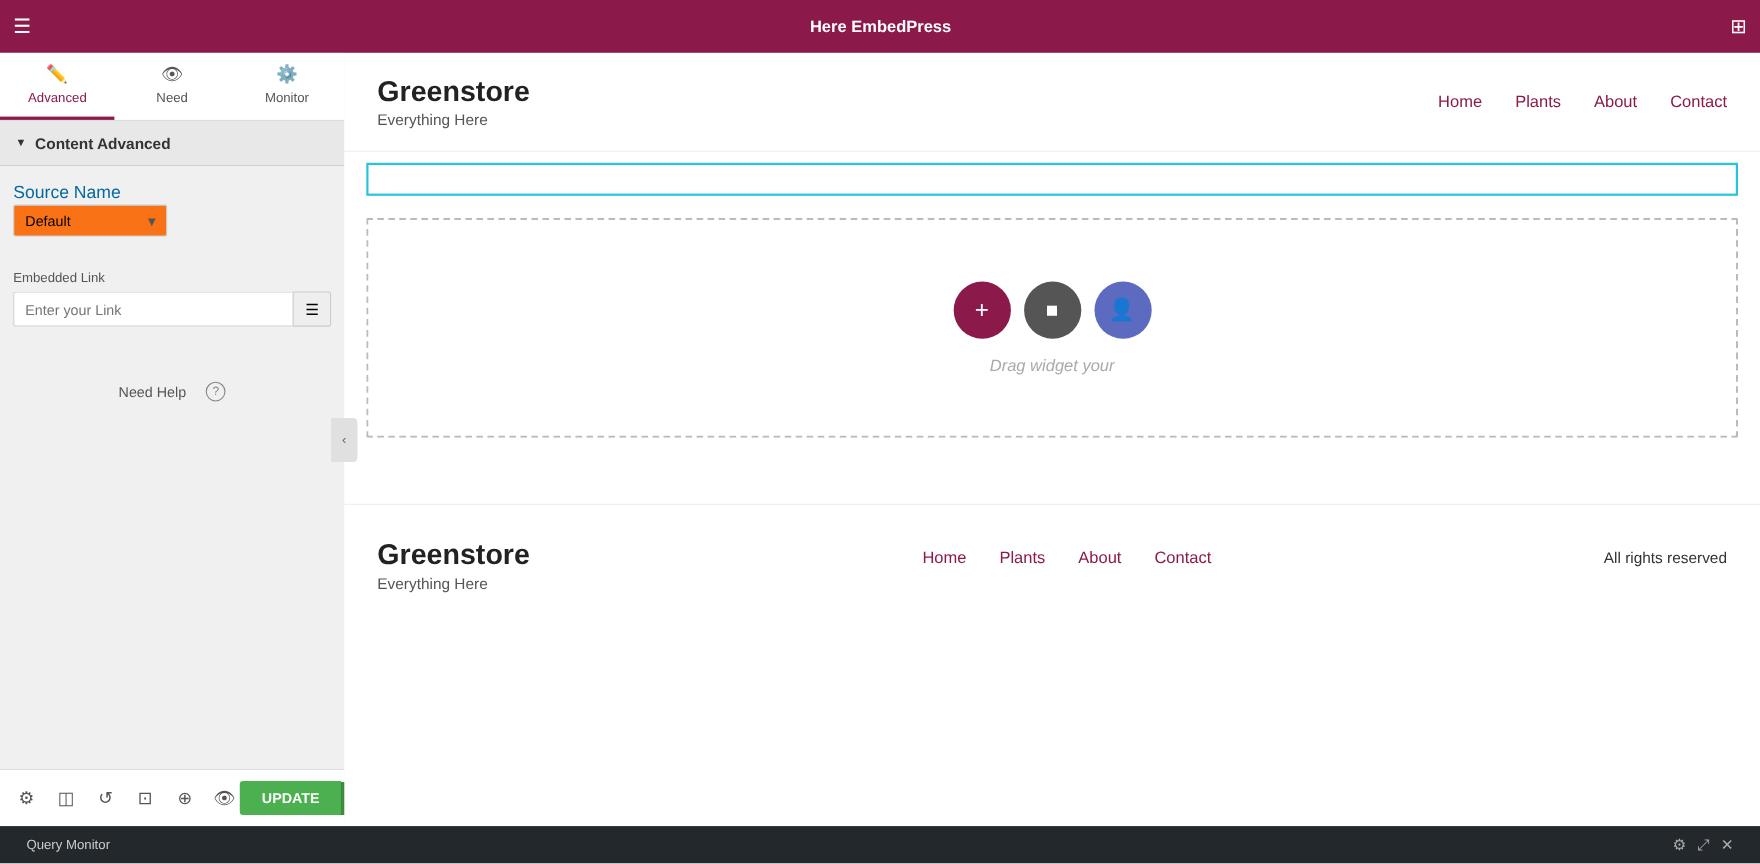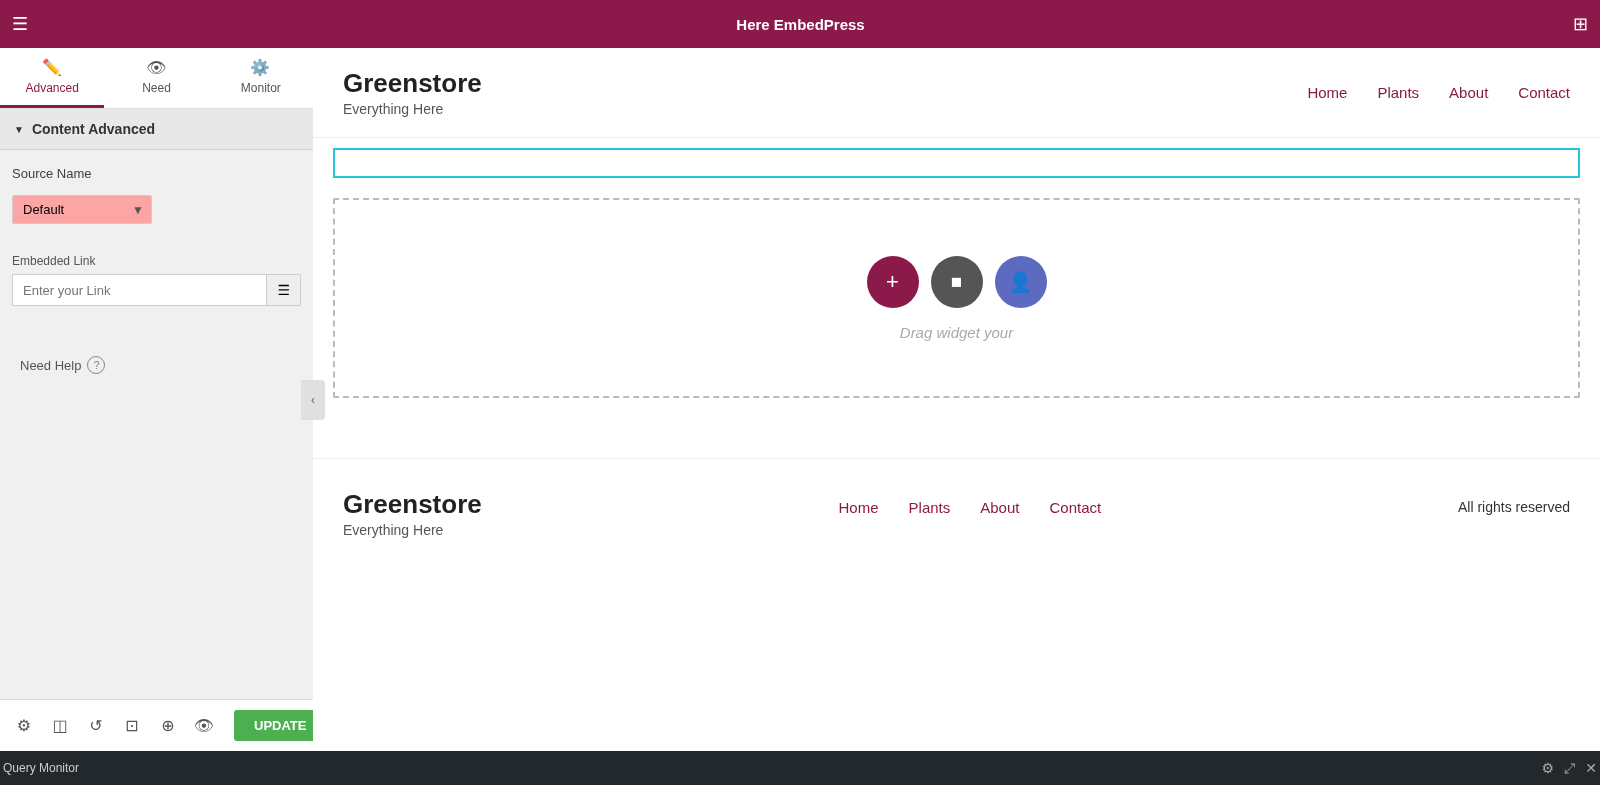--- a/index.html
+++ b/index.html
@@ -36,53 +36,53 @@
     <div style="flex:1;overflow-y:auto;">
 
       <div style="display:flex;align-items:center;padding:12px 14px;font-weight:bold;font-size:14px;color:#333;cursor:pointer;background:#e8e8e8;border-bottom:1px solid #d0d0d0;">
         <span style="margin-right:8px;font-size:10px;">▼</span>
         <span>Content Advanced</span>
       </div>
 
       <div style="padding:16px 12px;background:#f0f0f0;">
 
         <div style="margin-bottom:14px;">
-          <div style="font-size:13px;color:#404040;margin-bottom:14px;">Source Name</div>
+          <div style="font-size:16px;color:#0369a1;margin-bottom:1px;">Source Name</div>
           <div style="position:relative;display:inline-block;width:140px;">
-            <select style="appearance:none;-webkit-appearance:none;width:100%;padding:6px 28px 6px 10px;border:1px solid #ccc;background:#fca5a5;font-size:13px;cursor:pointer;border-radius:2px;"><option>Default</option></select>
+            <select style="appearance:none;-webkit-appearance:none;width:100%;padding:6px 28px 6px 10px;border:1px solid #ccc;background:#f97316;font-size:13px;cursor:pointer;border-radius:2px;"><option>Default</option></select>
             <span style="position:absolute;right:8px;top:50%;transform:translateY(-50%);pointer-events:none;color:#555;font-size:12px;">▼</span>
           </div>
         </div>
 
         <div style="margin-bottom:14px;">
           <div style="font-size:12px;color:#555;margin-bottom:6px;margin-top:30px;">Embedded Link</div>
           <div style="display:flex;">
             <input type="text" style="flex: 1 1 0%; padding: 7px 10px; border-top: 1px solid rgb(204, 204, 204); border-bottom: 1px solid rgb(204, 204, 204); border-left: 1px solid rgb(204, 204, 204); border-image: initial; border-right: none; font-size: 13px; color: #7f1d1d; border-radius: 2px 0px 0px 2px; background: white;" placeholder="Enter your Link">
             <button style="padding:7px 10px;border:1px solid #ccc;background:#eee;cursor:pointer;border-radius:0 2px 2px 0;font-size:14px;">☰</button>
           </div>
         </div>
       </div>
 
-      <div style="display:flex;align-items:center;gap:6px;justify-content:flex-start;padding:20px;font-size:13px;color:#555;cursor:pointer;">
+      <div style="display:flex;align-items:center;gap:18px;justify-content:center;padding:20px;font-size:13px;color:#555;cursor:pointer;">
         <span>Need Help</span>
         <span style="width:18px;height:18px;border-radius:50%;border:1px solid #888;display:flex;align-items:center;justify-content:center;font-size:11px;color:#888;">?</span>
       </div>
     </div>
 
     <div style="display:flex;align-items:center;justify-content:space-between;background:#fff;border-top:1px solid #ddd;padding:8px 10px;flex-shrink:0;height:52px;">
       <div style="display:flex;gap:8px;align-items:center;">
         <span style="width:28px;height:28px;display:flex;align-items:center;justify-content:center;cursor:pointer;color:#555;font-size:16px;">⚙</span>
         <span style="width:28px;height:28px;display:flex;align-items:center;justify-content:center;cursor:pointer;color:#555;font-size:16px;">◫</span>
         <span style="width:28px;height:28px;display:flex;align-items:center;justify-content:center;cursor:pointer;color:#555;font-size:16px;">↺</span>
         <span style="width:28px;height:28px;display:flex;align-items:center;justify-content:center;cursor:pointer;color:#555;font-size:16px;">⊡</span>
         <span style="width:28px;height:28px;display:flex;align-items:center;justify-content:center;cursor:pointer;color:#555;font-size:16px;">⊕</span>
         <span style="width:28px;height:28px;display:flex;align-items:center;justify-content:center;cursor:pointer;color:#555;font-size:16px;">👁</span>
       </div>
       <div style="display:flex;align-items:center;">
-        <button style="background:#4caf50;color:white;border:none;padding:8px 20px;font-size:13px;font-weight:bold;cursor:pointer;border-radius:3px 0 0 3px;margin-left:16px;">UPDATE</button>
+        <button style="background:#4caf50;color:white;border:none;padding:8px 20px;font-size:13px;font-weight:bold;cursor:pointer;border-radius:3px 0 0 3px;">UPDATE</button>
         <button style="background:#3d8b3d;color:white;border:none;padding:8px 8px;cursor:pointer;border-radius:0 3px 3px 0;font-size:12px;">▲</button>
       </div>
     </div>
 
     <div style="position:absolute;right:-12px;top:50%;transform:translateY(-50%);width:24px;height:40px;background:#e0e0e0;border-radius:0 4px 4px 0;display:flex;align-items:center;justify-content:center;cursor:pointer;z-index:10;font-size:12px;color:#666;">‹</div>
   </div>
 
   <div style="flex:1;background:#fff;overflow-y:auto;position:relative;">
 
     <div style="display:flex;align-items:center;justify-content:space-between;padding:20px 30px;border-bottom:1px solid #eee;">
@@ -118,20 +118,20 @@
         <a style="font-size:15px;color:#8b1a4a;text-decoration:none;cursor:pointer;">Home</a>
         <a style="font-size:15px;color:#8b1a4a;text-decoration:none;cursor:pointer;">Plants</a>
         <a style="font-size:15px;color:#8b1a4a;text-decoration:none;cursor:pointer;">About</a>
         <a style="font-size:15px;color:#8b1a4a;text-decoration:none;cursor:pointer;">Contact</a>
       </nav>
       <div style="font-size:14px;color:#333;margin-top:10px;">All rights reserved</div>
     </div>
   </div>
 </div>
 
-<div style="background:#23282d;color:#ccc;font-size:12px;padding:0 3px;height:34px;display:flex;align-items:center;justify-content:space-between;flex-shrink:0;">
+<div style="background:#23282d;color:#ccc;font-size:12px;padding:0 24px;height:34px;display:flex;align-items:center;justify-content:space-between;flex-shrink:0;">
   <span>Query Monitor</span>
   <div style="display:flex;gap:10px;align-items:center;">
     <span style="cursor:pointer;font-size:14px;color:#aaa;">⚙</span>
     <span style="cursor:pointer;font-size:14px;color:#aaa;">⤢</span>
     <span style="cursor:pointer;font-size:14px;color:#aaa;">✕</span>
   </div>
 </div>
 
 </body></html>

